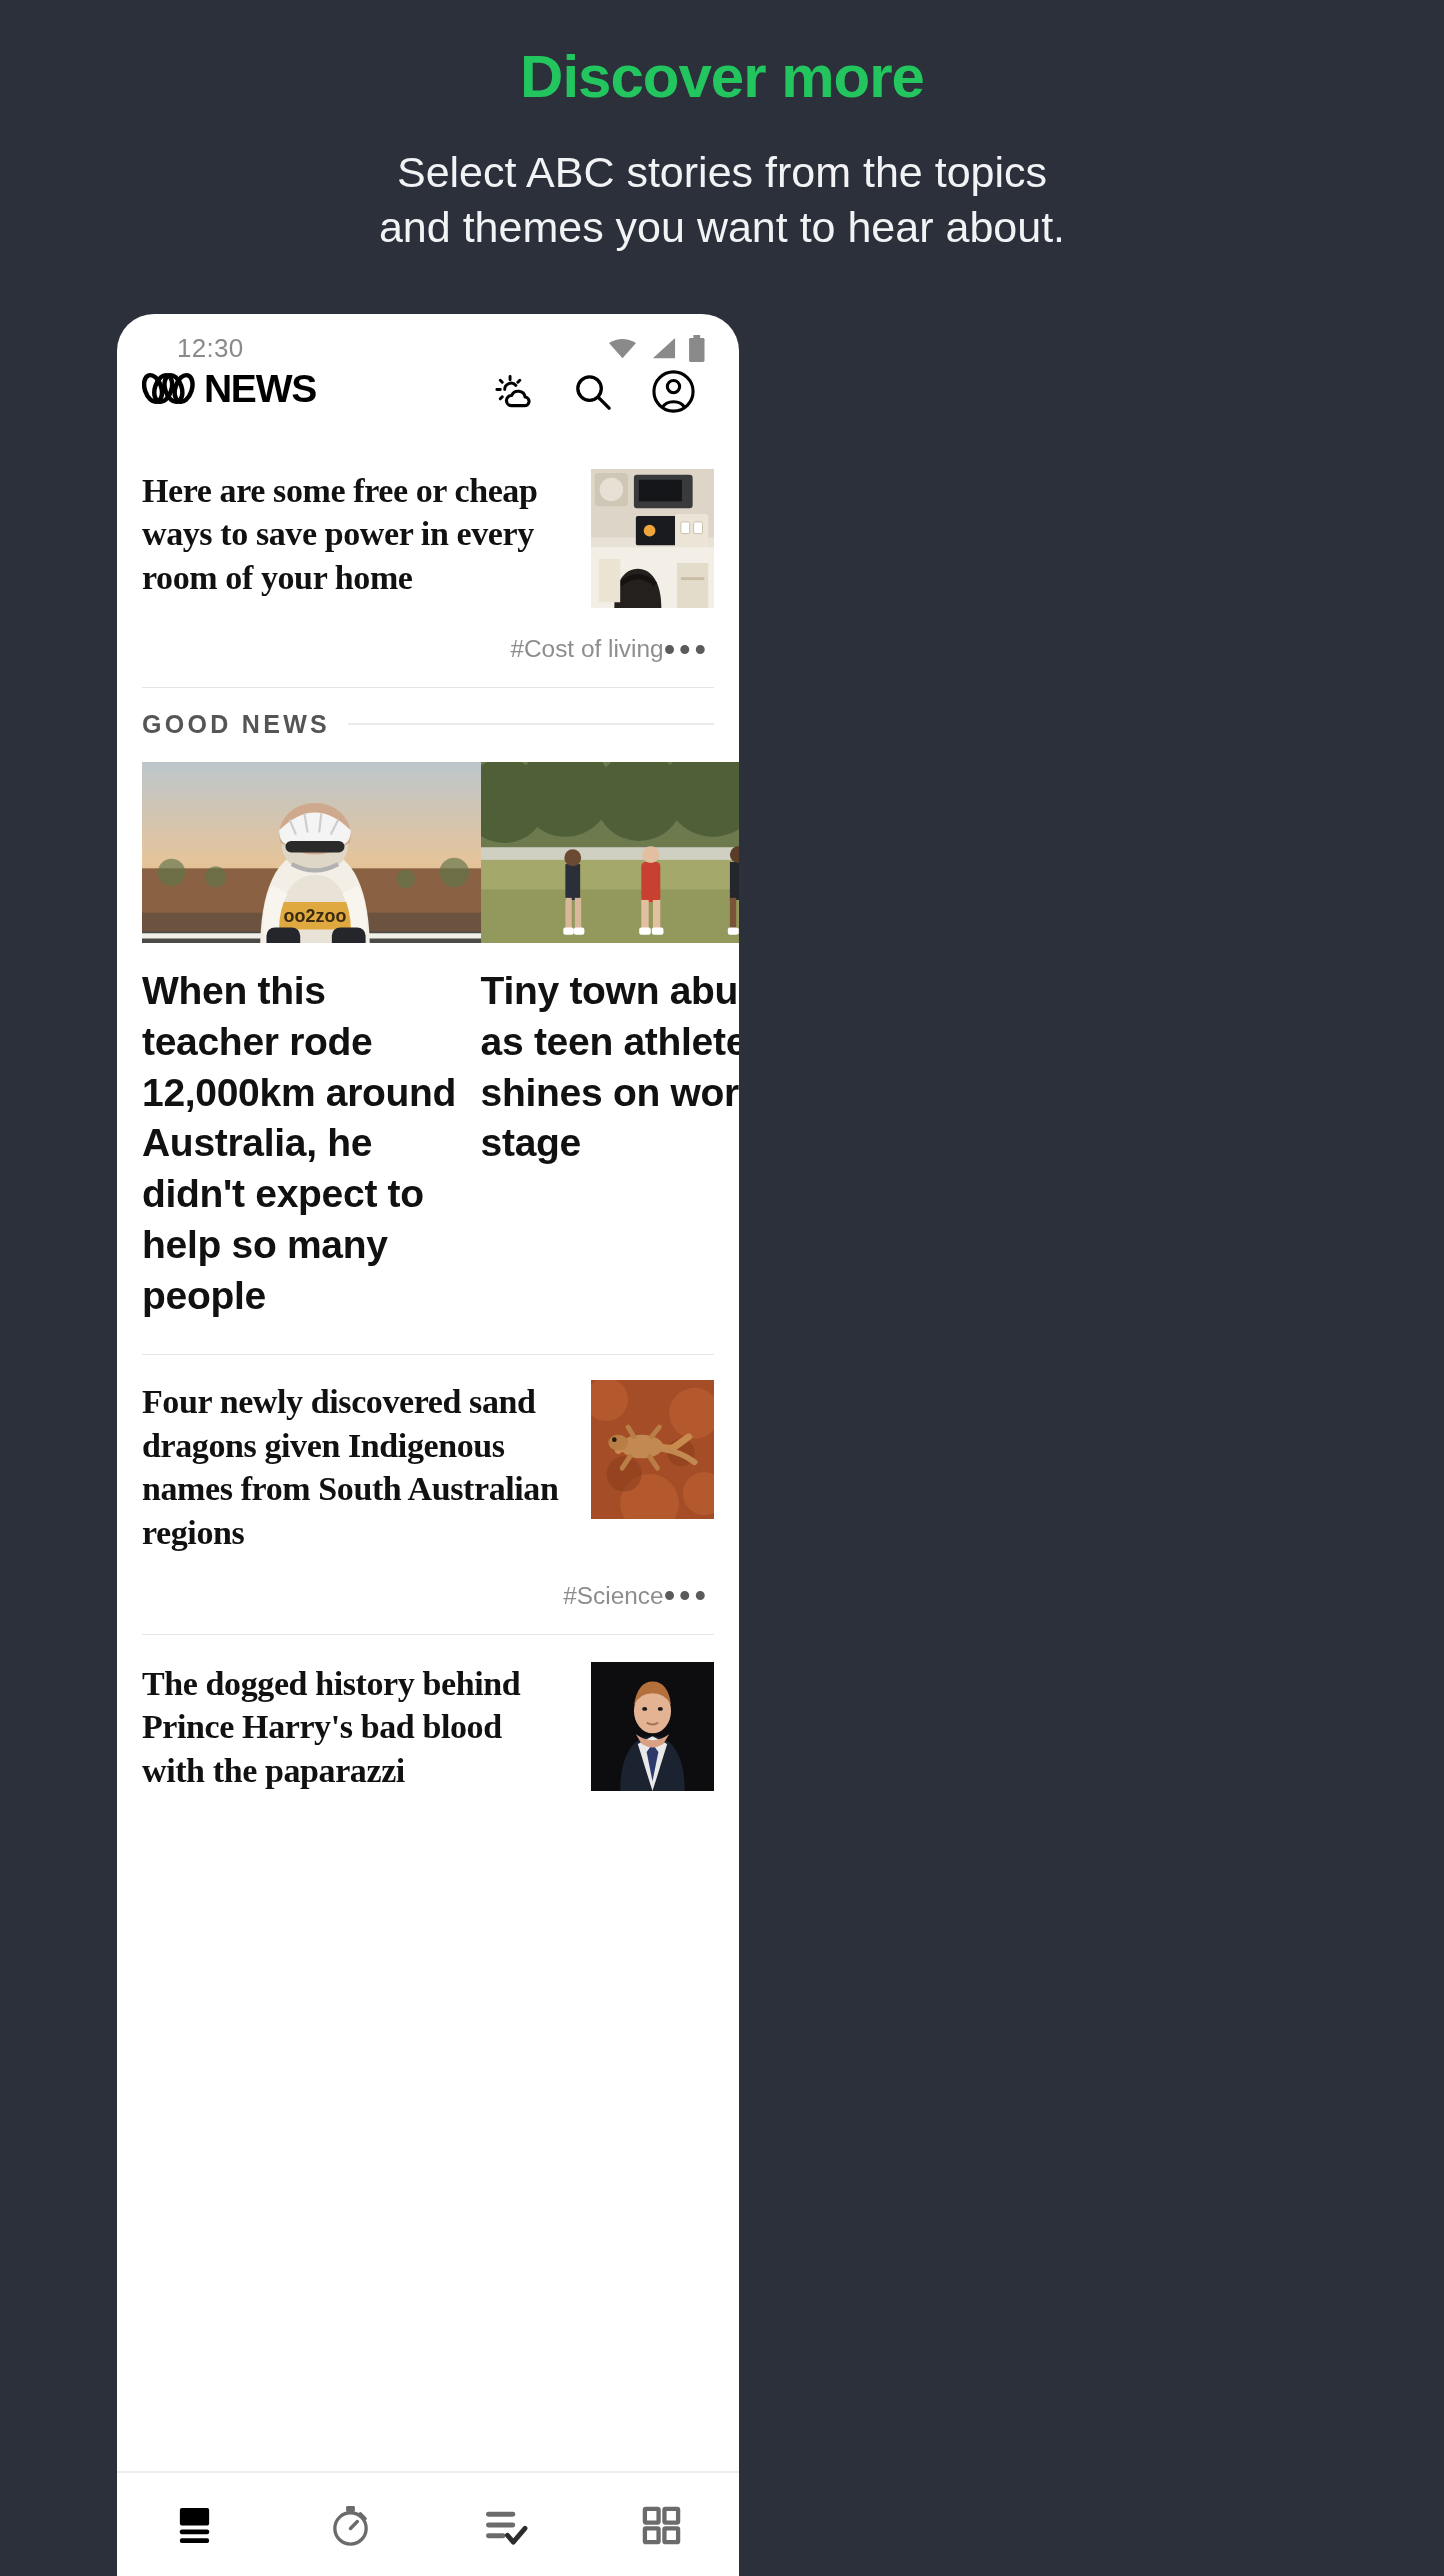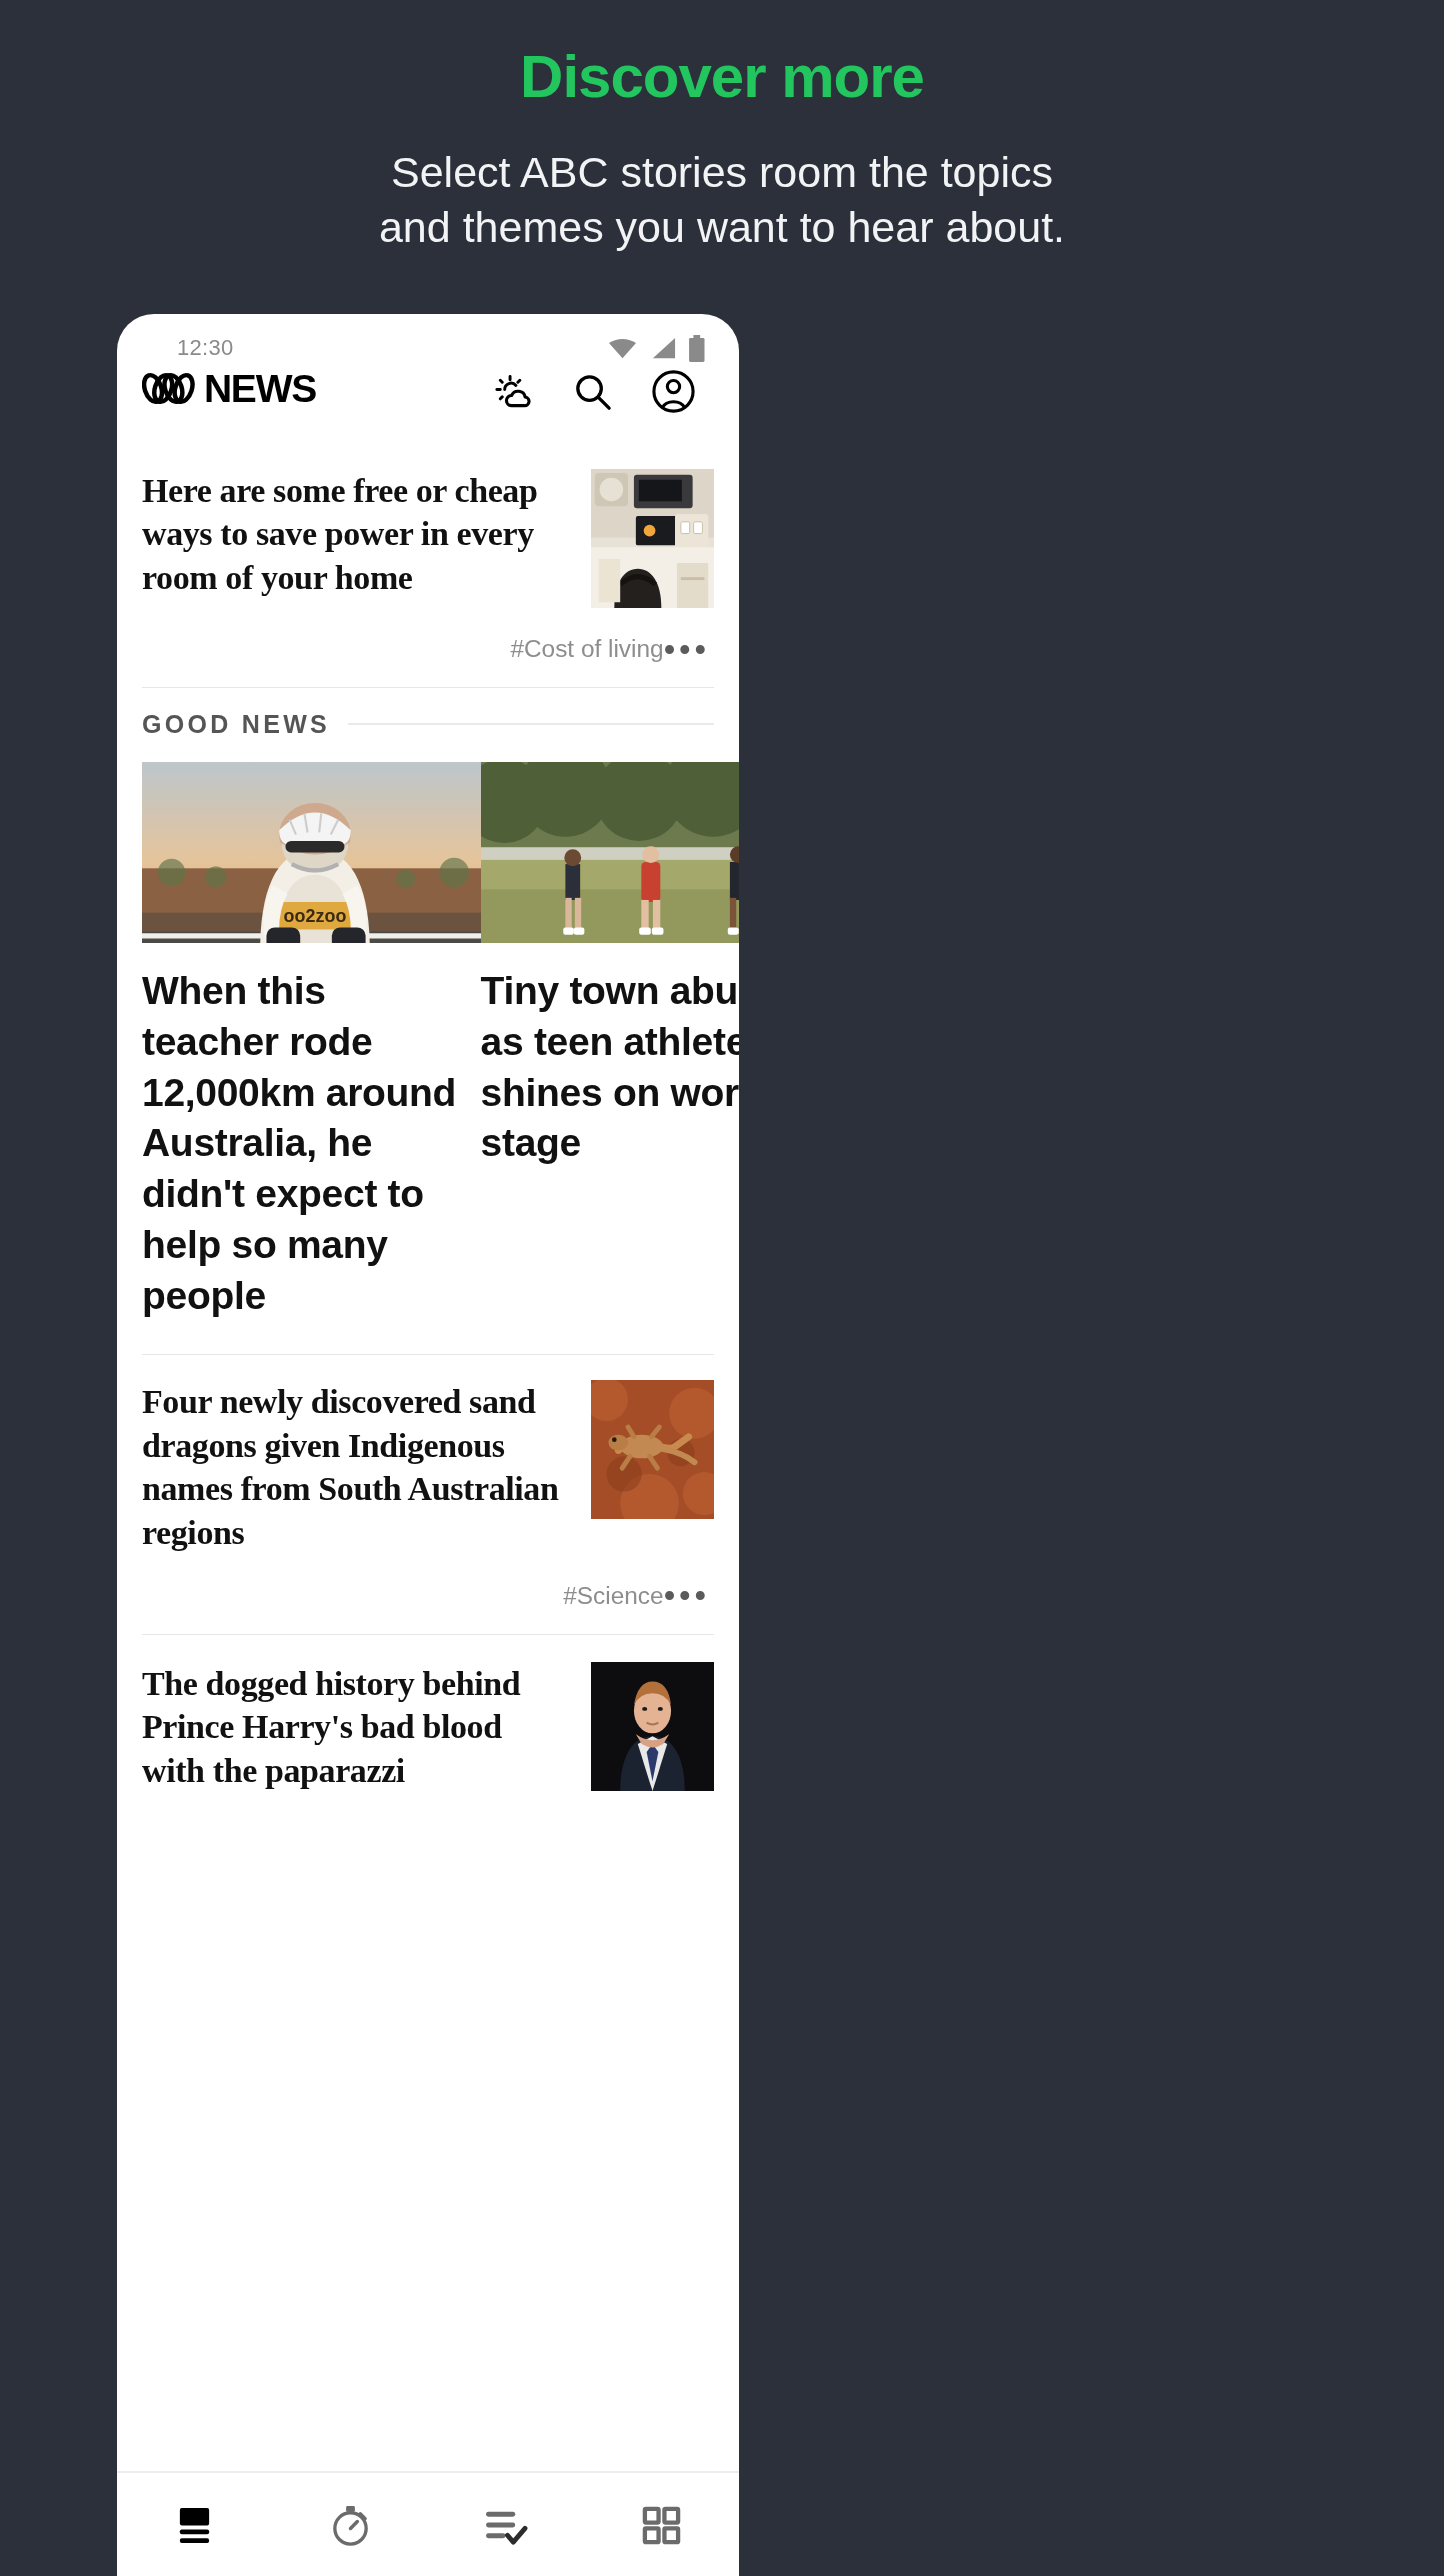--- a/index.html
+++ b/index.html
@@ -42,21 +42,21 @@
   }
 
   
   .statusbar {
     height:55px;
     display:flex;
     align-items:center;
     justify-content:space-between;
     padding:13.7px 33px 0 60px;
   }
-  .status-time { color:#8a8a8a; font-size:22px; font-weight:400; letter-spacing:0.3px; }
+  .status-time { color:#8a8a8a; font-size:26px; font-weight:400; letter-spacing:0.3px; }
   .status-icons { display:flex; align-items:center; gap:12.7px; }
 
   
   .appbar {
     height:84px;
     display:flex;
     align-items:flex-start;
     justify-content:space-between;
     padding:0 37px 0 25px;
   }
@@ -133,21 +133,21 @@
     display:flex; align-items:center;
   }
   .navitem { flex:1; display:flex; flex-direction:column; align-items:center; cursor:pointer; }
 </style>
 </head>
 <body>
 
 <div class="promo">
   <div class="promo-title">Discover more</div>
   <div class="promo-sub">
-    <div>Select ABC stories room the topics</div>
+    <div>Select ABC stories from the topics</div>
     <div>and themes you want to hear about.</div>
   </div>
 </div>
 
 <div class="phone">
 
   <div class="statusbar">
     <div class="status-time">12:30</div>
     <div class="status-icons">
       <svg width="29" height="23.4" viewBox="0 0 30 24">

